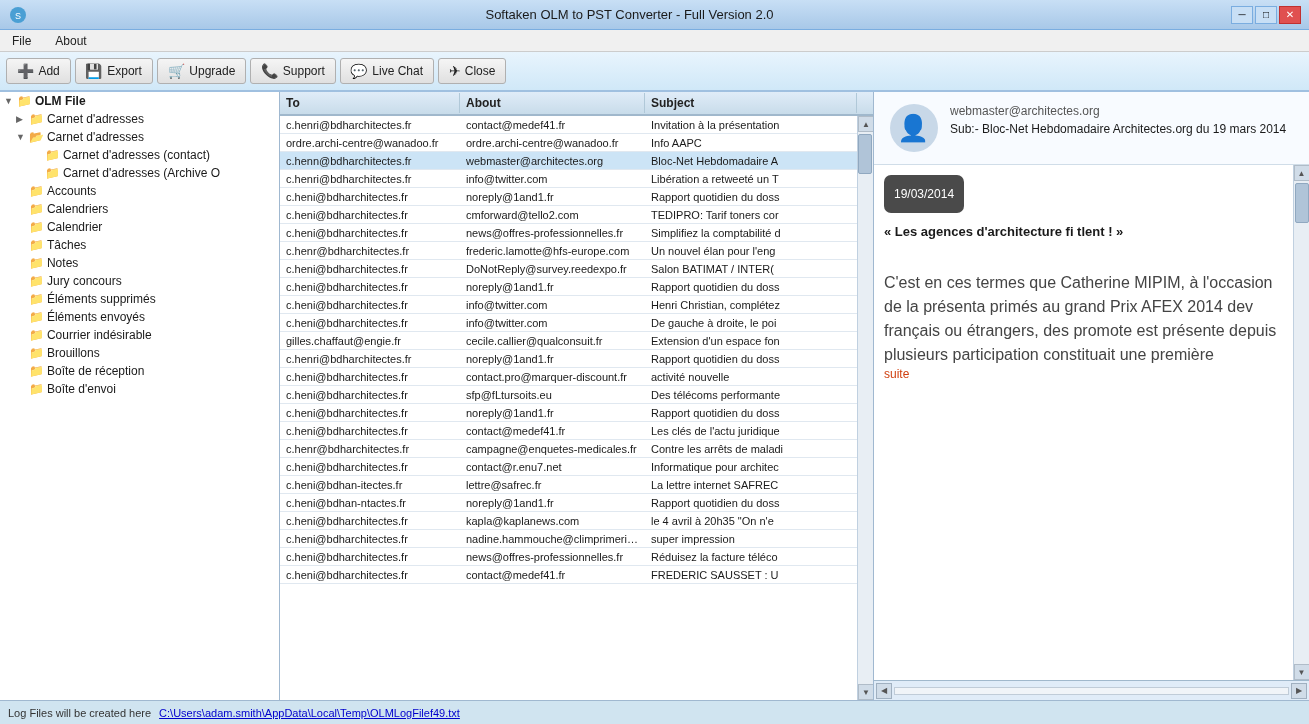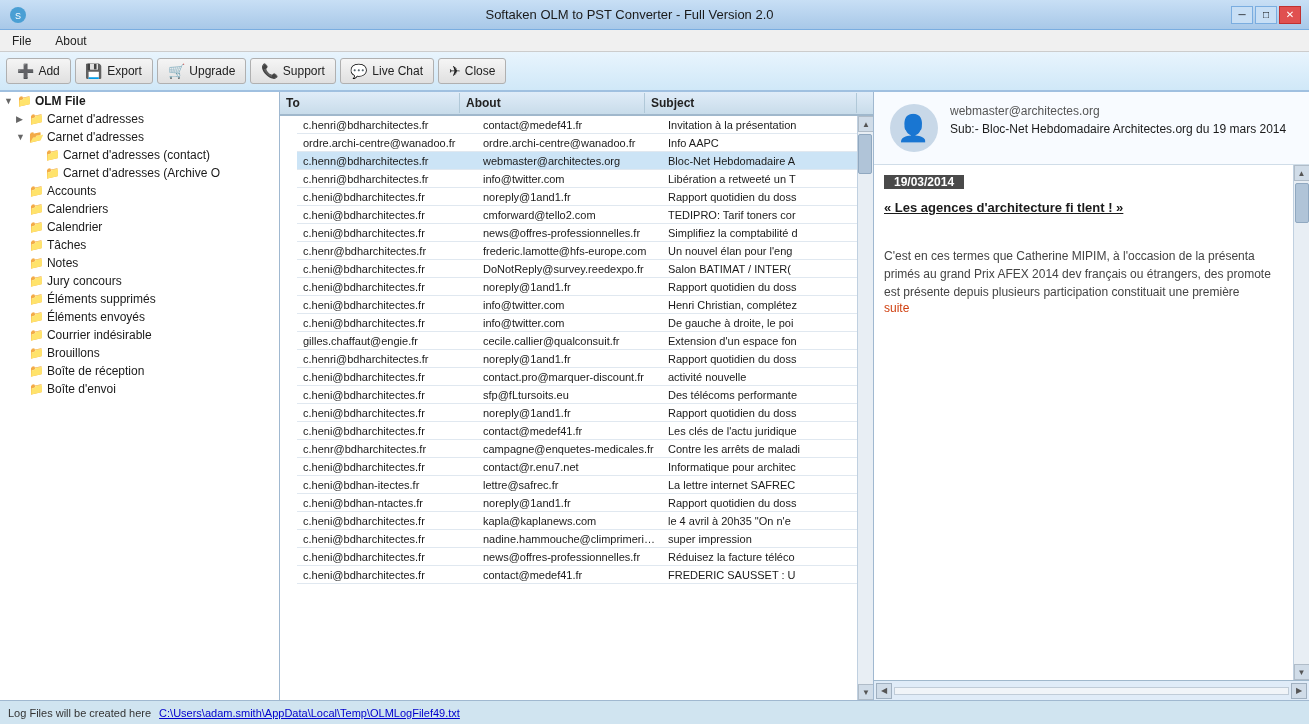--- a/index.html
+++ b/index.html
@@ -109,21 +109,20 @@
     .col-to { width: 180px; }
     .col-from { width: 185px; }
     .col-subject { flex: 1; }
     #email-list { flex: 1; overflow-y: auto; }
     .email-row {
       display: flex;
       border-bottom: 1px solid #e0e8f0;
       cursor: pointer;
       min-height: 18px;
       align-items: center;
-      margin-left: 17px;
     }
     .email-row.selected { background: #cce4f6; }
     .email-cell {
       padding: 2px 6px;
       font-size: 11px;
       overflow: hidden;
       white-space: nowrap;
       text-overflow: ellipsis;
       color: #1a1a1a;
     }
@@ -166,41 +165,41 @@
       overflow: hidden;
       background: #fff;
       position: relative;
       display: flex;
     }
     #preview-content { flex: 1; overflow: hidden; padding: 0; }
     #date-badge {
       background: #4a4a4a;
       color: white;
       font-size: 12px;
-      font-weight: bold;
-      padding: 0 10px;
+      font-weight: normal;
+      padding: 12px 10px;
       display: inline-block;
       margin: 10px 10px 0 10px;
+      border-radius: 7px;
     }
     #preview-article {
       padding: 10px;
       font-size: 12px;
       color: #333;
       overflow: hidden;
     }
     #preview-article .article-title {
       font-size: 13px;
       font-weight: bold;
       color: #1a1a1a;
       margin-bottom: 8px;
       line-height: 1.4;
-      text-decoration: underline;
     }
     #preview-article .article-body {
-      font-size: 12px;
+      font-size: 16px;
       color: #444;
       line-height: 1.5;
       margin-top: 30px;
     }
     #preview-article .suite-link {
       color: #d04010;
       font-size: 12px;
     }
 
     

